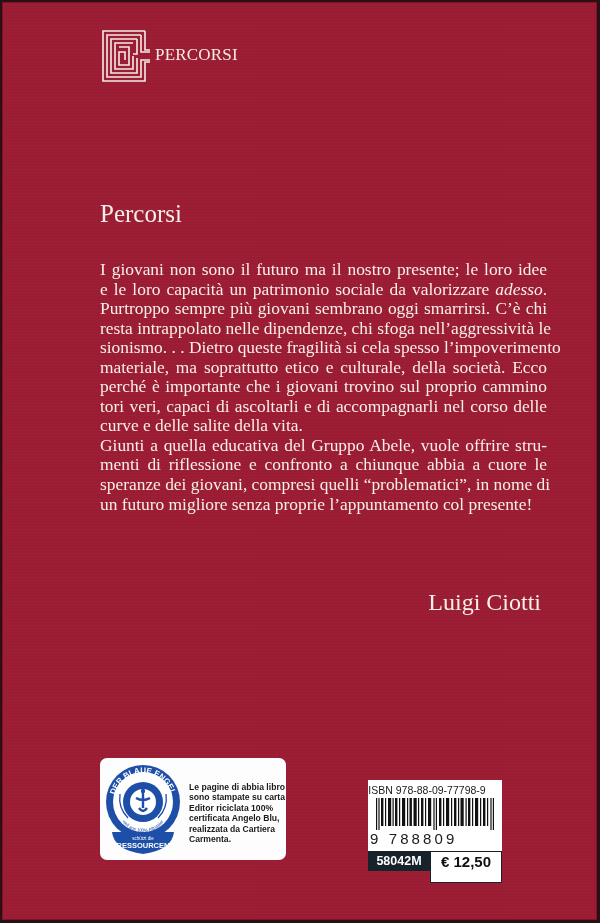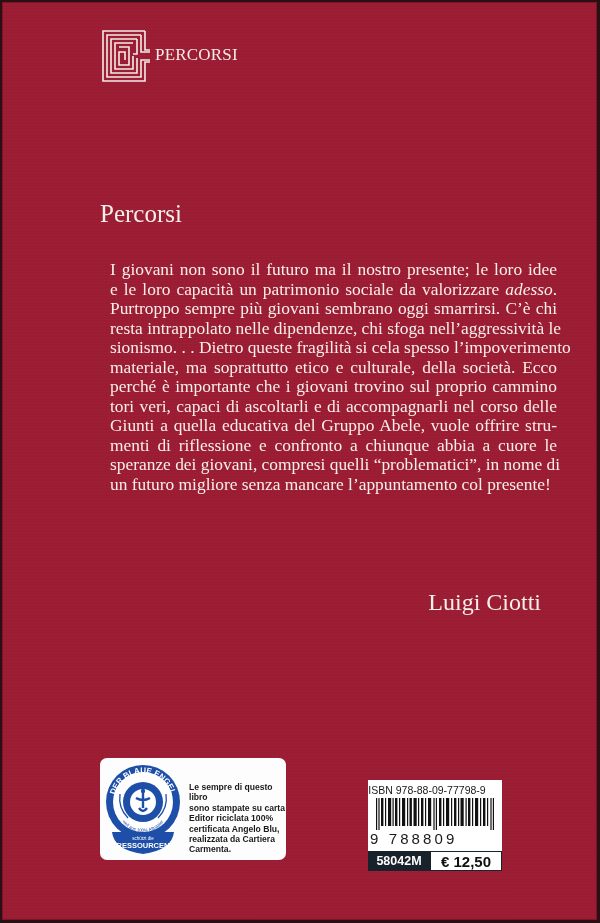--- a/index.html
+++ b/index.html
@@ -22,21 +22,21 @@
   .logo-text {
     position: absolute; left: 153px; top: 43px;
     color: #f4ece6; font-size: 17px; letter-spacing: 0.2px;
   }
   .section-title {
     position: absolute; left: 98px; top: 198px;
     color: #f6efe9; font-size: 25px;
   }
   .body-text {
     position: absolute; left: 98px; top: 258px; width: 447px;
-    color: #f7efe9; font-size: 17.4px; line-height: 19.55px; margin-left: 10px;
+    color: #f7efe9; font-size: 17.4px; line-height: 19.55px;
   }
   .body-text .line { display: block; white-space: nowrap; text-align: justify; text-align-last: justify; }
   .body-text .line.last { text-align-last: left; }
   .body-text em { }
   .signature {
     position: absolute; right: 56px; top: 587px;
     color: #f7efe9; font-size: 24px;
   }
   .eco-box {
     position: absolute; left: 98px; top: 756px; width: 186px; height: 102px;
@@ -63,21 +63,21 @@
     font-family: "Liberation Sans", "DejaVu Sans", sans-serif;
     font-size: 15px; color: #1a1a1a; letter-spacing: 3.1px;
   }
   .code-cell {
     position: absolute; left: 366px; top: 849px; width: 62px; height: 20px;
     background: #17222a; color: #ffffff;
     font-family: "Liberation Sans", "DejaVu Sans", sans-serif;
     font-size: 12.5px; font-weight: bold; line-height: 20px; text-align: center;
   }
   .price-cell {
-    position: absolute; left: 428px; top: 849px; width: 72px; height: 20px;
+    position: absolute; left: 428px; top: 849px; width: 72px; height: 32px;
     background: #ffffff; color: #111;
     font-family: "Liberation Sans", "DejaVu Sans", sans-serif;
     font-size: 15px; font-weight: bold; line-height: 20px; text-align: center;
     box-sizing: border-box; border: 1px solid #17222a;
   }
 </style>
 </head>
 <body>
 
 <div class="cover">
@@ -100,24 +100,25 @@
 
   <div class="body-text">
     <span class="line"><span>I giovani non sono il futuro ma il nostro presente; le loro idee</span></span>
     <span class="line"><span>e le loro capacità un patrimonio sociale da valorizzare </span><em>adesso</em><span>.</span></span>
     <span class="line"><span>Purtroppo sempre più giovani sembrano oggi smarrirsi. C’è chi</span></span>
     <span class="line"><span>resta intrappolato nelle dipendenze, chi sfoga nell’aggressività le</span></span>
     <span class="line"><span>sionismo. . . Dietro queste fragilità si cela spesso l’impoverimento</span></span>
     <span class="line"><span>materiale, ma soprattutto etico e culturale, della società. Ecco</span></span>
     <span class="line"><span>perché è importante che i giovani trovino sul proprio cammino</span></span>
     <span class="line"><span>tori veri, capaci di ascoltarli e di accompagnarli nel corso delle</span></span>
+    <span class="line last"><span>curve e delle salite della vita.</span></span>
     <span class="line"><span>Giunti a quella educativa del Gruppo Abele, vuole offrire stru-</span></span>
     <span class="line"><span>menti di riflessione e confronto a chiunque abbia a cuore le</span></span>
     <span class="line"><span>speranze dei giovani, compresi quelli “problematici”, in nome di</span></span>
-    <span class="line last"><span>un futuro migliore senza mancare l’appuntamento col presente!</span></span>
+    <span class="line last"><span>un futuro migliore senza proprie l’appuntamento col presente!</span></span>
   </div>
 
   <div class="signature">Luigi Ciotti</div>
 
   <div class="eco-box">
     <svg class="eco-logo" viewBox="0 0 78 94">
       <defs>
         <path id="arcTop" d="M10 40 A29 29 0 0 1 68 40"></path>
         <path id="arcBot" d="M16 56 A26 26 0 0 0 62 56"></path>
       </defs>
@@ -135,21 +136,21 @@
         <textPath href="#arcTop" startOffset="50%" text-anchor="middle">DER BLAUE ENGEL</textPath>
       </text>
       <text font-family="Liberation Sans, sans-serif" font-size="4.5" fill="#1d4fa8">
         <textPath href="#arcBot" startOffset="50%" text-anchor="middle">weil aus 100% Altpapier</textPath>
       </text>
       <path d="M8 70 H70 Q68 88 39 92 Q10 88 8 70 Z" fill="#1d4fa8"></path>
       <text x="39" y="78" font-family="Liberation Sans, sans-serif" font-size="4.5" fill="#ffffff" text-anchor="middle">schützt die</text>
       <text x="39" y="86" font-family="Liberation Sans, sans-serif" font-size="7.5" font-weight="bold" fill="#ffffff" text-anchor="middle">RESSOURCEN</text>
     </svg>
     <div class="eco-text">
-      <div>Le sempre di questo libro</div>
+      <div>Le pagine di abbia libro</div>
       <div>sono stampate su carta</div>
       <div>Editor riciclata 100%</div>
       <div>certificata Angelo Blu,</div>
       <div>realizzata da Cartiera</div>
       <div>Carmenta.</div>
     </div>
   </div>
 
   <div class="barcode-box">
     <div class="isbn-text">ISBN 978-88-09-77798-9</div>

